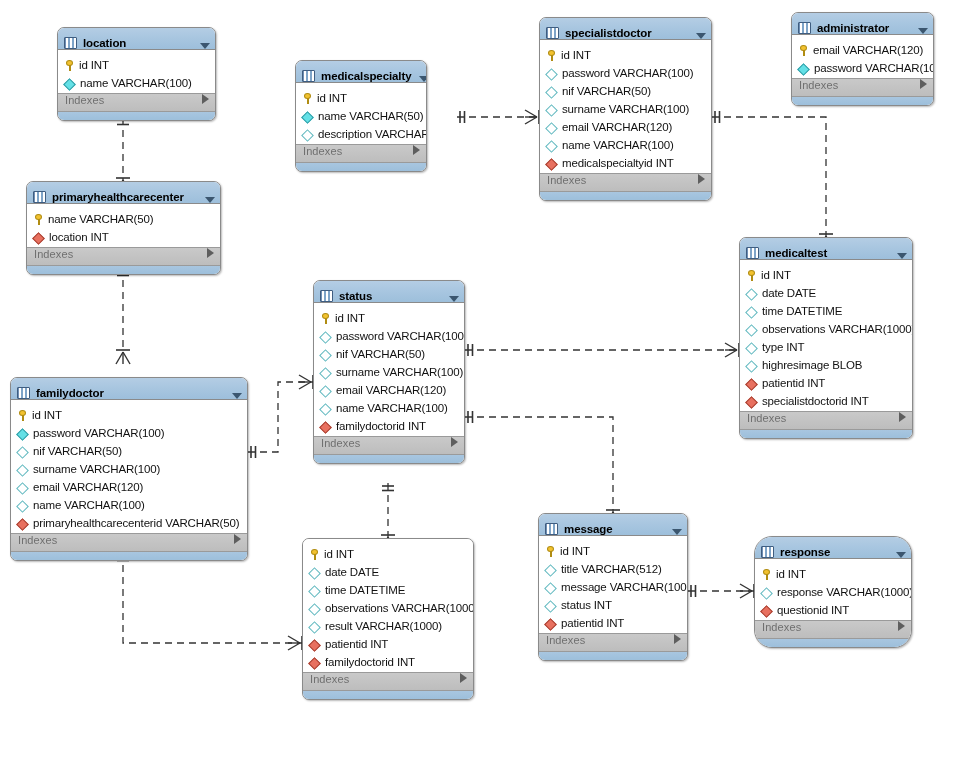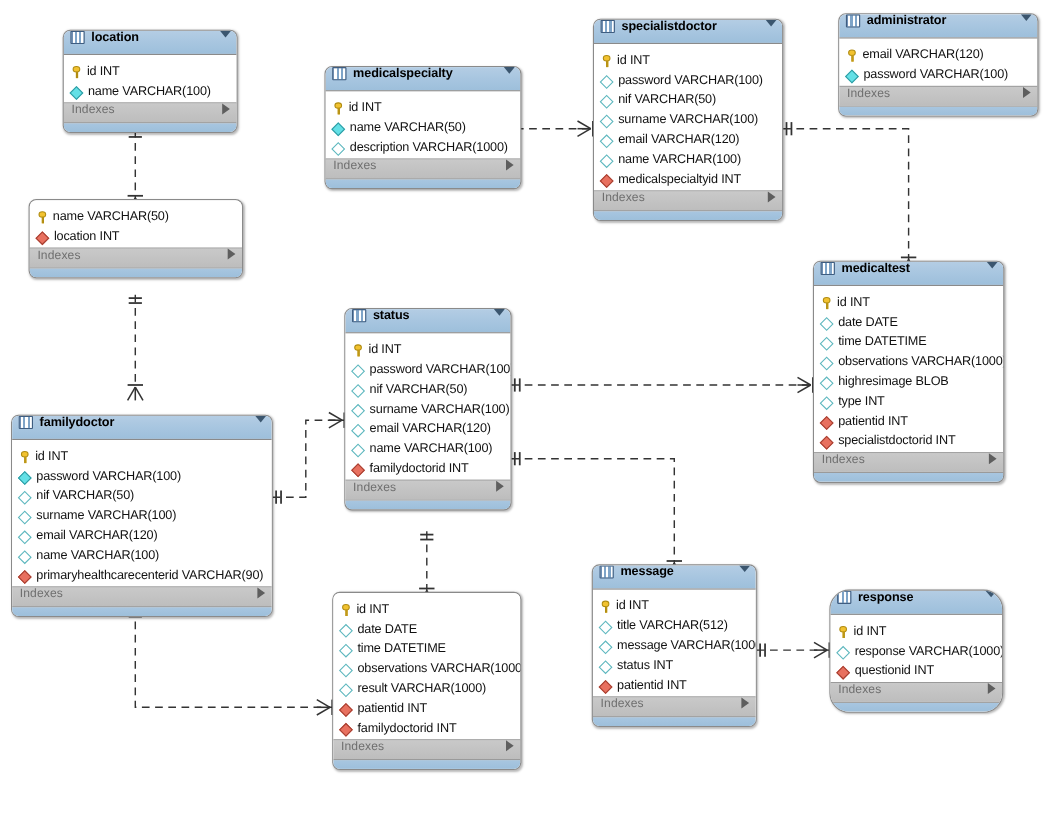--- a/index.html
+++ b/index.html
@@ -37,21 +37,21 @@
     box-sizing: border-box;
     border: 1px solid #8a8a8a;
     border-radius: 7px;
     background: #ffffff;
     box-shadow: 1px 1px 2px rgba(0,0,0,0.28);
     overflow: hidden;
   }
   .tbl-head {
     height: 21px;
     display: flex;
-    align-items: flex-start;
+    align-items: flex-end;
     background: linear-gradient(to bottom, #b4cde4 0%, #a8c6e0 48%, #9dbfdb 100%);
     border-bottom: 1px solid #8a8a8a;
     padding: 0 5px 0 6px;
     position: relative;
   }
   .tbl-ico {
     width: 13px;
     height: 12px;
     flex: 0 0 13px;
     margin-right: 6px;
@@ -274,21 +274,21 @@
             <span class="gl gl-dia filled"></span>
             <span class="col-txt">name VARCHAR(100)</span>
           </div>
         </div>
         <div class="idx">
           <span class="idx-txt">Indexes</span>
           <span class="idx-arrow"></span>
         </div>
         <div class="tbl-foot"></div>
       </div>
-      <div class="tbl" style="left: 295px; top: 60px; width: 179px;">
+      <div class="tbl" style="left: 295px; top: 60px; width: 132px;">
         <div class="tbl-head">
           <span class="tbl-ico"></span>
           <span class="tbl-name">medicalspecialty</span>
           <span class="tbl-caret"></span>
         </div>
         <div class="cols">
           <div class="col">
             <span class="gl gl-key"></span>
             <span class="col-txt">id INT</span>
           </div>
@@ -342,21 +342,21 @@
             <span class="gl gl-dia fk"></span>
             <span class="col-txt">medicalspecialtyid INT</span>
           </div>
         </div>
         <div class="idx">
           <span class="idx-txt">Indexes</span>
           <span class="idx-arrow"></span>
         </div>
         <div class="tbl-foot"></div>
       </div>
-      <div class="tbl" style="left: 762px; top: 12px; width: 182px;">
+      <div class="tbl" style="left: 791px; top: 12px; width: 143px;">
         <div class="tbl-head">
           <span class="tbl-ico"></span>
           <span class="tbl-name">administrator</span>
           <span class="tbl-caret"></span>
         </div>
         <div class="cols">
           <div class="col">
             <span class="gl gl-key"></span>
             <span class="col-txt">email VARCHAR(120)</span>
           </div>
@@ -365,20 +365,25 @@
             <span class="col-txt">password VARCHAR(100)</span>
           </div>
         </div>
         <div class="idx">
           <span class="idx-txt">Indexes</span>
           <span class="idx-arrow"></span>
         </div>
         <div class="tbl-foot"></div>
       </div>
       <div class="tbl" style="left: 26px; top: 181px; width: 195px;">
+        <div class="tbl-head">
+          <span class="tbl-ico"></span>
+          <span class="tbl-name">primaryhealthcarecenter</span>
+          <span class="tbl-caret"></span>
+        </div>
         <div class="cols">
           <div class="col">
             <span class="gl gl-key"></span>
             <span class="col-txt">name VARCHAR(50)</span>
           </div>
           <div class="col">
             <span class="gl gl-dia fk"></span>
             <span class="col-txt">location INT</span>
           </div>
         </div>
@@ -406,25 +411,25 @@
           <div class="col">
             <span class="gl gl-dia hollow"></span>
             <span class="col-txt">time DATETIME</span>
           </div>
           <div class="col">
             <span class="gl gl-dia hollow"></span>
             <span class="col-txt">observations VARCHAR(1000)</span>
           </div>
           <div class="col">
             <span class="gl gl-dia hollow"></span>
+            <span class="col-txt">type INT</span>
+          </div>
+          <div class="col">
+            <span class="gl gl-dia hollow"></span>
             <span class="col-txt">highresimage BLOB</span>
-          </div>
-          <div class="col">
-            <span class="gl gl-dia hollow"></span>
-            <span class="col-txt">type INT</span>
           </div>
           <div class="col">
             <span class="gl gl-dia fk"></span>
             <span class="col-txt">patientid INT</span>
           </div>
           <div class="col">
             <span class="gl gl-dia fk"></span>
             <span class="col-txt">specialistdoctorid INT</span>
           </div>
         </div>
@@ -502,21 +507,21 @@
           <div class="col">
             <span class="gl gl-dia hollow"></span>
             <span class="col-txt">email VARCHAR(120)</span>
           </div>
           <div class="col">
             <span class="gl gl-dia hollow"></span>
             <span class="col-txt">name VARCHAR(100)</span>
           </div>
           <div class="col">
             <span class="gl gl-dia fk"></span>
-            <span class="col-txt">primaryhealthcarecenterid VARCHAR(90)</span>
+            <span class="col-txt">primaryhealthcarecenterid VARCHAR(50)</span>
           </div>
         </div>
         <div class="idx">
           <span class="idx-txt">Indexes</span>
           <span class="idx-arrow"></span>
         </div>
         <div class="tbl-foot"></div>
       </div>
       <div class="tbl" style="left: 538px; top: 513px; width: 150px;">
         <div class="tbl-head">

